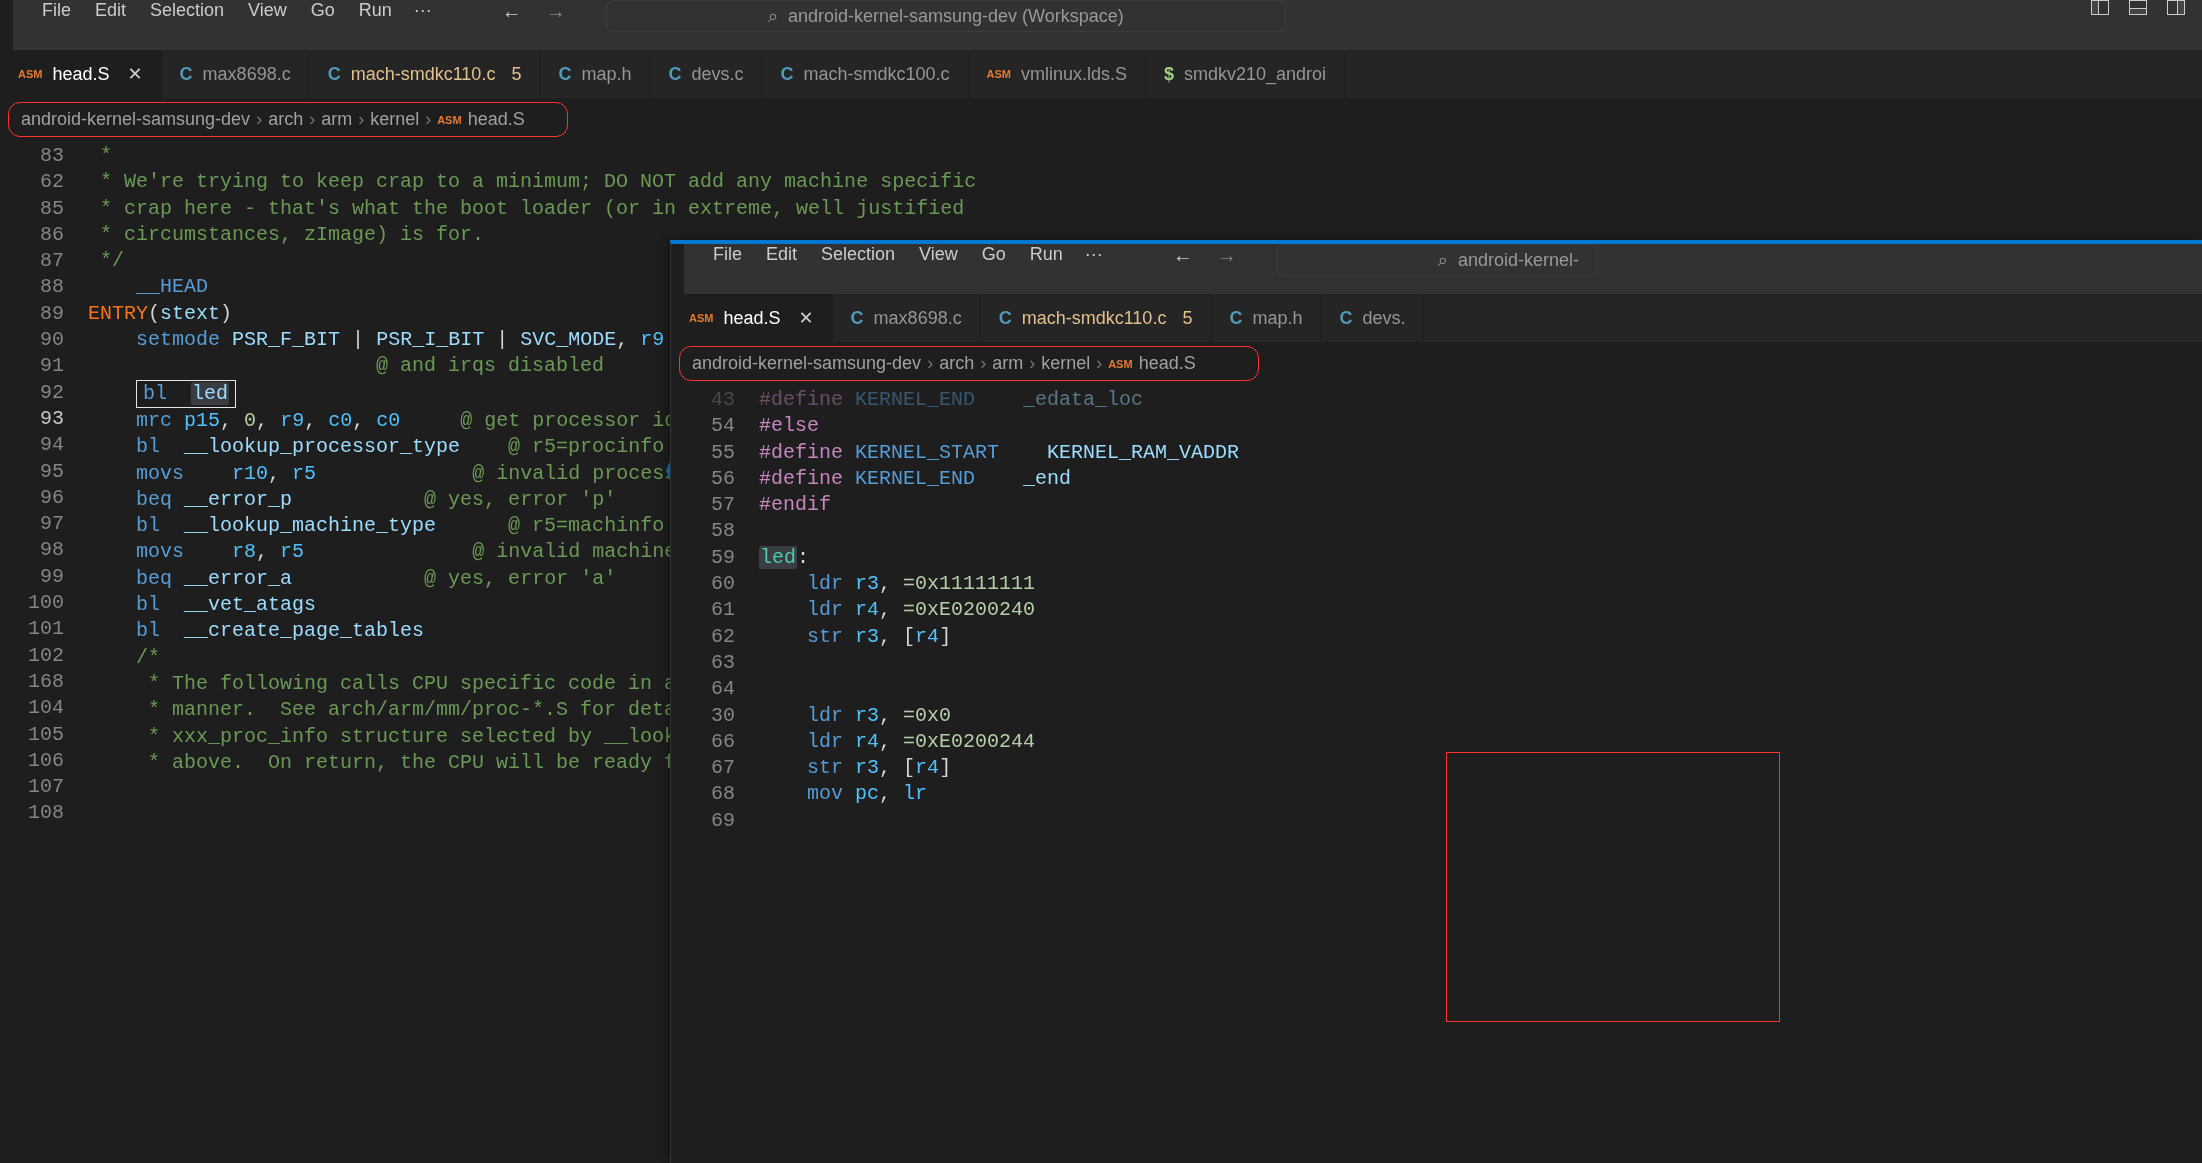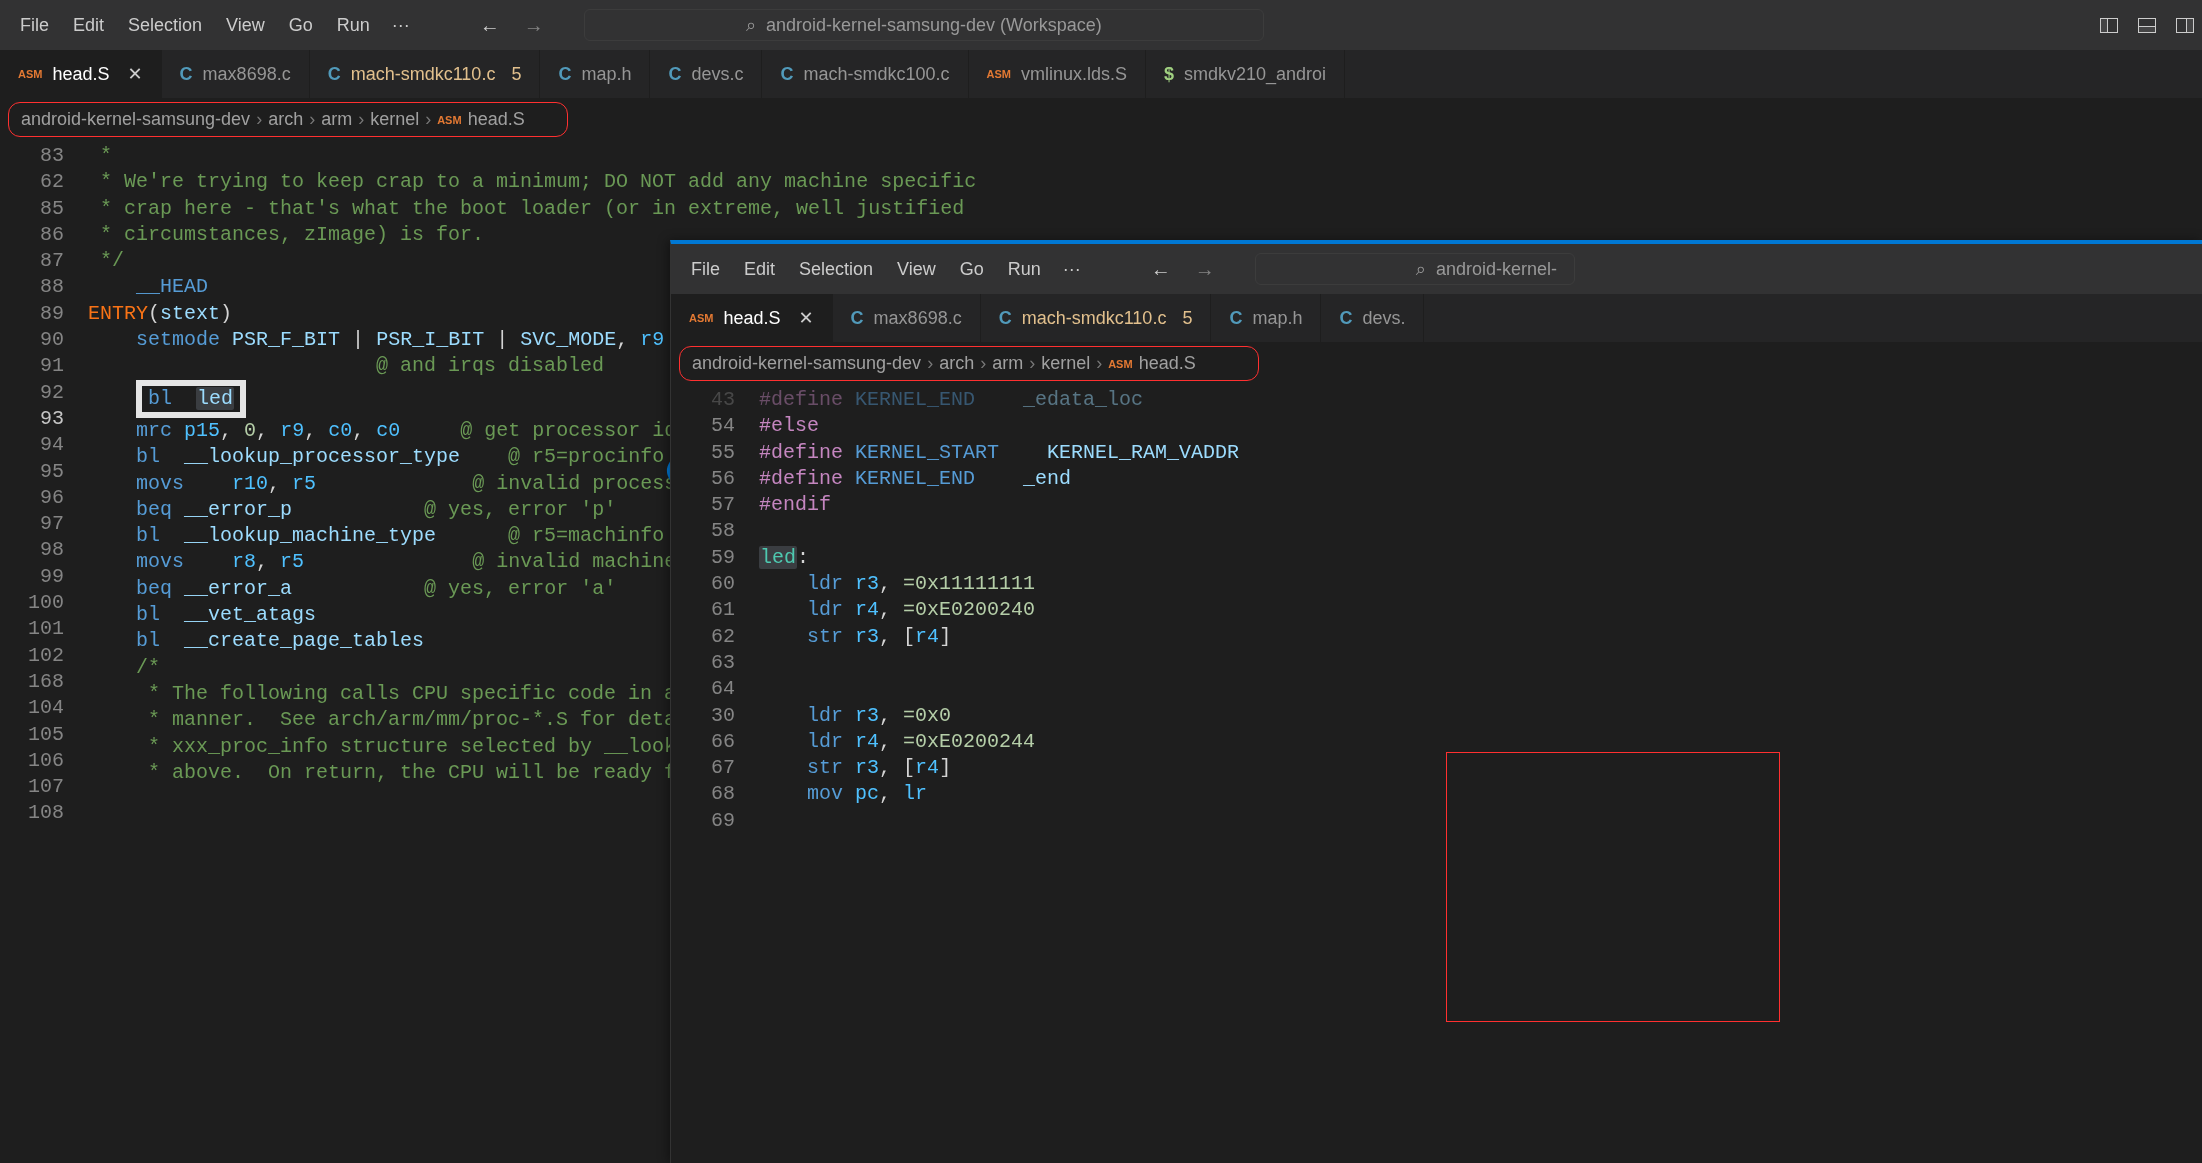--- a/index.html
+++ b/index.html
@@ -13,24 +13,25 @@
   height: 1163px;
   position: relative;
 }
 
 
 .main-window { position: absolute; top: 0; left: 0; right: 0; bottom: 0; }
 
 
 .menubar {
   display: flex;
-  align-items: center;
+  align-items: flex-start;
   height: 50px;
   background: #323233;
-  padding: 0 8px;
+  padding: 0 17px;
+  margin-left: 13px;
 }
 .menubar .menu-item {
   padding: 0 12px;
   color: #cccccc;
   font-size: 18px;
   cursor: pointer;
 }
 .menubar .ellipsis { color: #cccccc; padding: 0 10px; font-size: 18px; }
 .menubar .nav-arrows { margin-left: 60px; display: flex; gap: 24px; }
 .menubar .nav-arrow { color: #858585; font-size: 20px; }
@@ -131,21 +132,21 @@
 .token-keyword { color: #569cd6; margin-top: 28px; }
 .token-directive { color: #c586c0; }
 .token-macro { color: #569cd6; }
 .token-func { color: #f97316; }
 .token-ident { color: #9cdcfe; }
 .token-reg { color: #4fc1ff; }
 .token-num { color: #b5cea8; }
 .token-punc { color: #d4d4d4; }
 .token-label { color: #4ec9b0; }
 .hl-word { background: #3a3d41; border-radius:2px; padding:0 1px; }
-.red-box { border: 6px solid #e5e5e5; padding: 0 6px; display:inline-block; }
+.red-box { border: 1px solid #e5e5e5; padding: 0 6px; display:inline-block; }
 
 
 .sub-window {
   position: absolute;
   top: 240px;
   left: 670px;
   right: 0;
   bottom: 0;
   background: #1e1e1e;
   border-top: 4px solid #0078d4;

